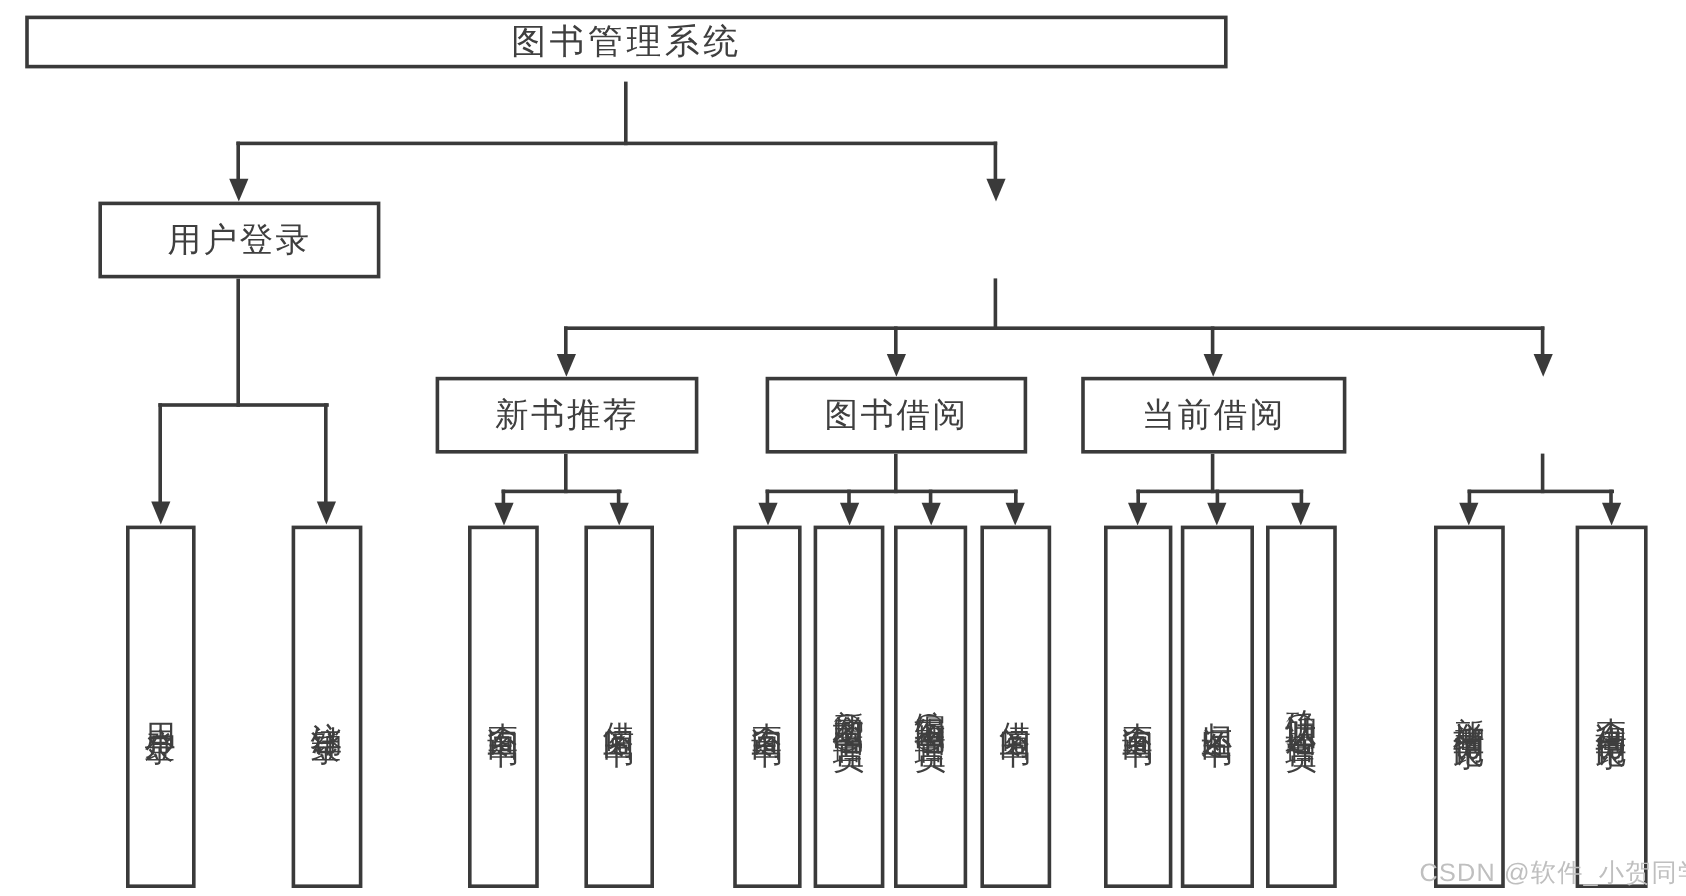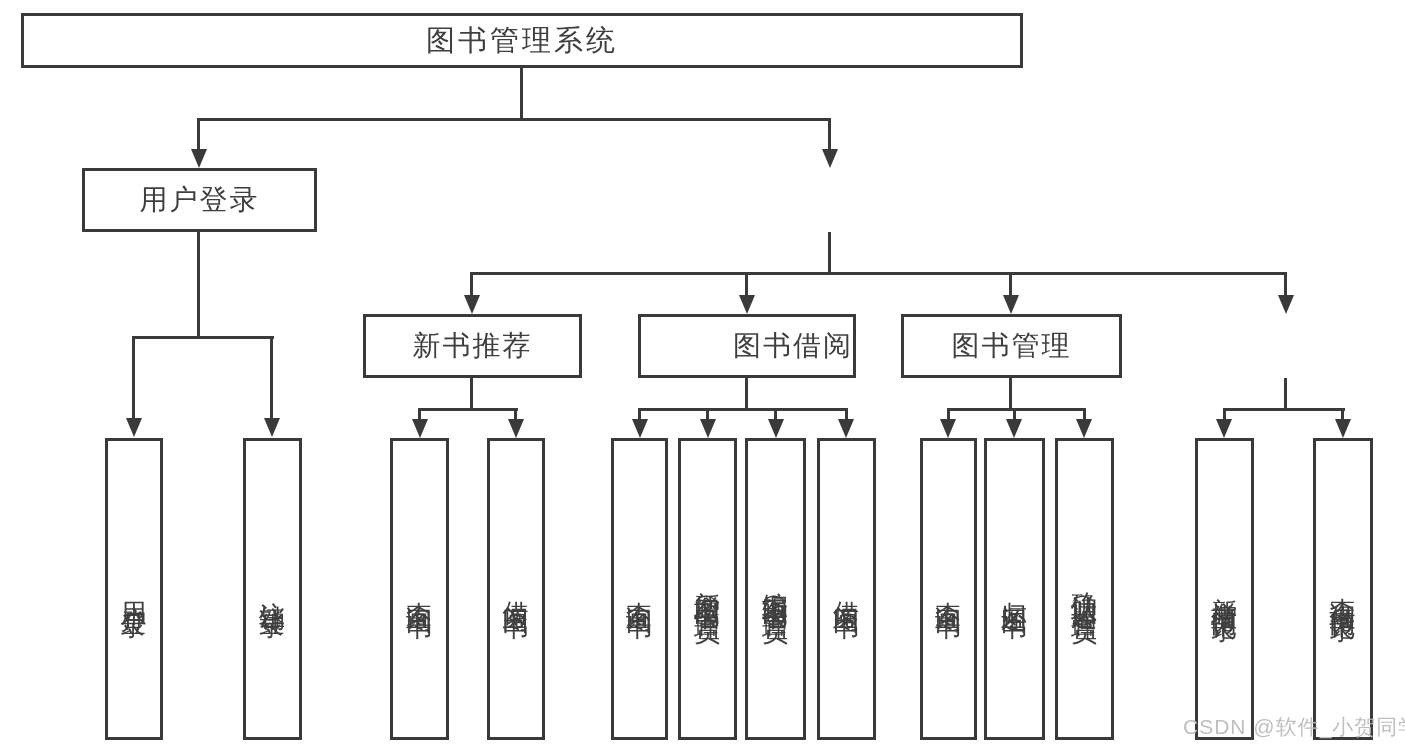--- a/index.html
+++ b/index.html
@@ -113,39 +113,39 @@
   <div class="vl" style="left:1083px; top:408px; height:14px;"></div>
   <div class="ah" style="left:1076px; top:419px;"></div>
 
   <div class="vl" style="left:1284px; top:378px; height:33px;"></div>
   <div class="hl" style="left:1223px; top:408px; width:122px;"></div>
   <div class="vl" style="left:1223px; top:408px; height:14px;"></div>
   <div class="ah" style="left:1216px; top:419px;"></div>
   <div class="vl" style="left:1341px; top:408px; height:14px;"></div>
   <div class="ah" style="left:1335px; top:419px;"></div>
 
-  <div class="node hnode root" style="left:21px; top:13px; width:1002px; height:55px;">
+  <div class="node hnode root" style="left:21px; top:13px; width:1002px; height:44px;">
     <span>图书管理系统</span>
   </div>
 
   <div class="node hnode" style="left:82px; top:168px; width:235px; height:64px;">
     <span>用户登录</span>
   </div>
 
 
   <div class="node hnode" style="left:363px; top:314px; width:219px; height:64px;">
     <span>新书推荐</span>
   </div>
 
-  <div class="node hnode" style="left:638px; top:314px; width:218px; height:64px;justify-content:flex-end;">
+  <div class="node hnode" style="left:638px; top:314px; width:218px; height:64px;">
     <span>图书借阅</span>
   </div>
 
   <div class="node hnode" style="left:901px; top:314px; width:221px; height:64px;">
-    <span>图书管理</span>
+    <span>当前借阅</span>
   </div>
 
 
   <div class="node vnode" style="left:105px; top:438px; width:58px; height:302px;">
     <span>用户登录</span>
   </div>
 
   <div class="node vnode" style="left:243px; top:438px; width:59px; height:302px;">
     <span>注销登录</span>
   </div>

